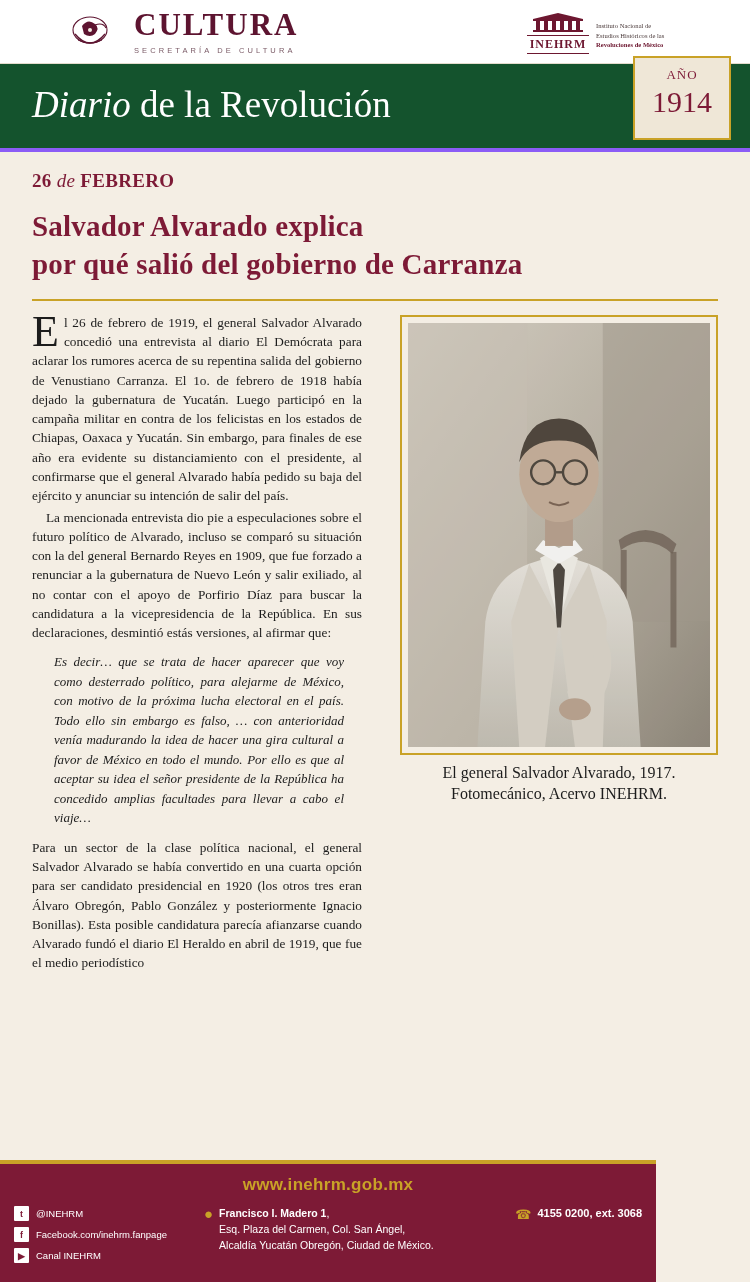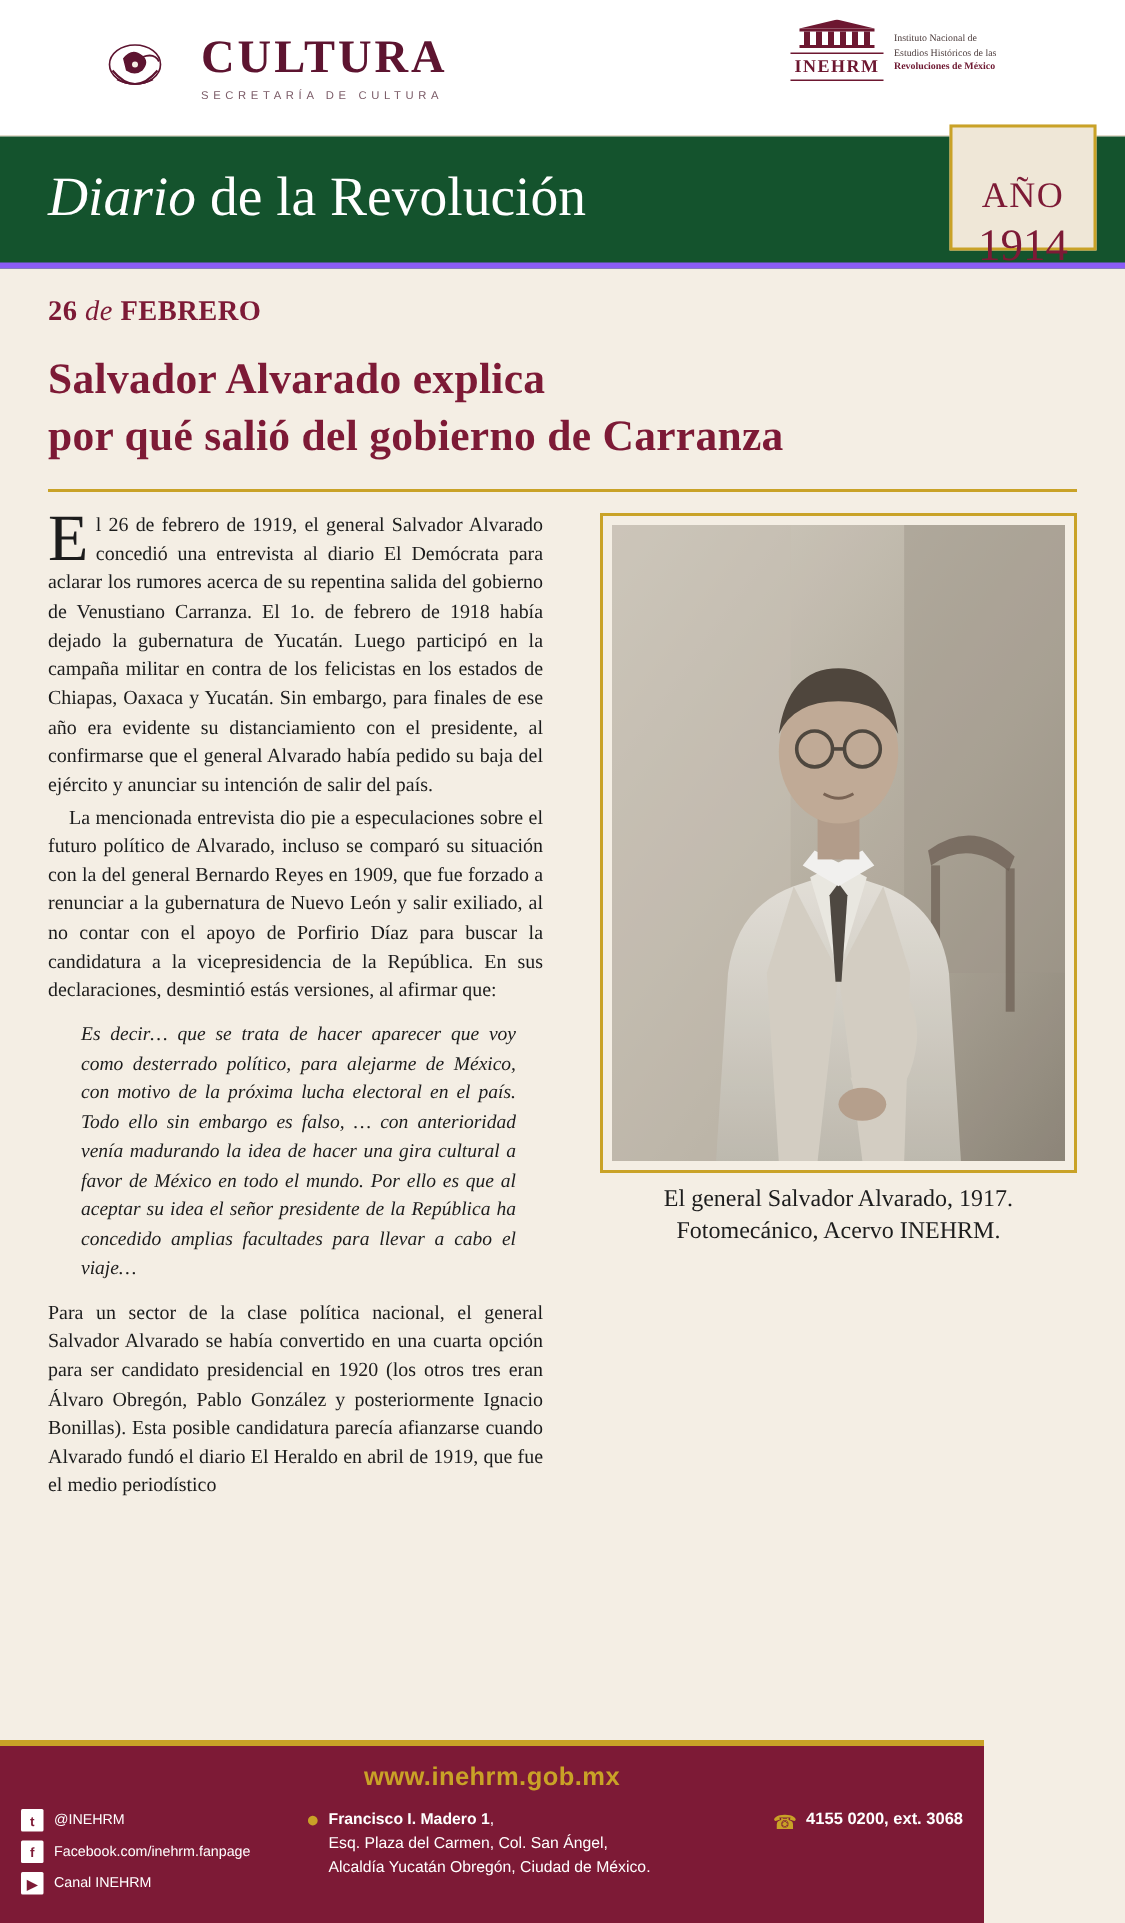--- a/index.html
+++ b/index.html
@@ -7,21 +7,21 @@
   body {
     width:750px; height:1282px;
     font-family:"Liberation Serif", serif;
     background:#f3ece2;
     overflow:hidden;
   }
   .page { position:relative; width:750px; height:1282px; background:#f4eee4; }
 
   
   .topbar {
-    height:91px; background:#ffffff; display:flex; align-items:center;
+    height:64px; background:#ffffff; display:flex; align-items:center;
     border-bottom:1px solid #e4dccd; position:relative;
   }
   .eagle { margin-left:62px; width:56px; height:56px; position:relative; }
   .eagle svg { display:block; }
   .cultura { margin-left:16px; }
   .cultura .c1 {
     font-family:"Liberation Serif", serif; font-weight:bold; font-size:31px;
     letter-spacing:2px; color:#5d1430; line-height:1;
   }
   .cultura .c2 {
@@ -52,21 +52,21 @@
   .masthead .title {
     position:absolute; left:32px; top:22px; color:#ffffff;
     font-size:37px; line-height:1;
   }
   .masthead .title .it { font-style:italic; }
   .yearbox {
     position:absolute; right:19px; top:-8px; width:98px; height:84px;
     background:#efe7d7; border:2px solid #c9a227; text-align:center;
     color:#7d1a36; padding-top:9px;
   }
-  .yearbox .lbl { font-size:24px; letter-spacing:1px;margin-top:24px; }
+  .yearbox .lbl { font-size:13px; letter-spacing:1px; }
   .yearbox .yr { font-size:30px; margin-top:2px; }
 
   
   .content { position:relative; padding:18px 32px 0 32px; }
   .dateline { font-size:19px; color:#7d1a36; letter-spacing:.3px; }
   .dateline .num { font-weight:bold; }
   .dateline .de { font-style:italic; }
   .dateline .mon { font-weight:bold; }
 
   .headline {

